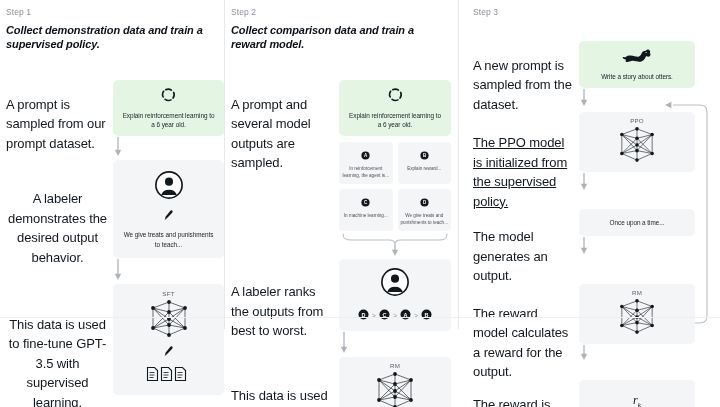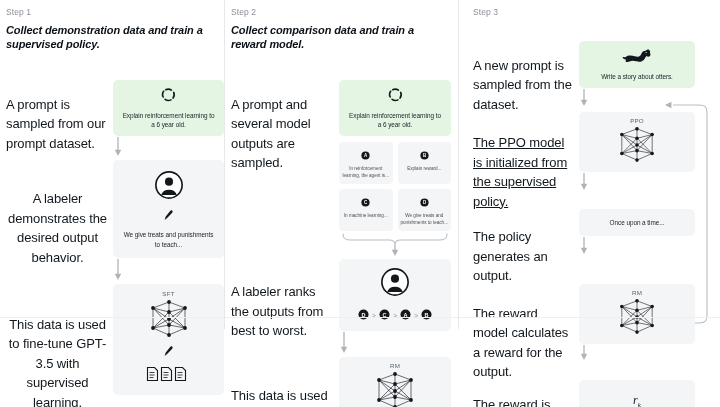--- a/index.html
+++ b/index.html
@@ -386,21 +386,21 @@
           <span class="arrow">
             <svg width="10" height="20" viewBox="0 0 10 20" aria-hidden="true">
               <line x1="5" y1="1" x2="5" y2="13" stroke="#aeb3b8" stroke-width="1.3"></line>
               <path d="M5 18 L1.8 11.8 H8.2 Z" fill="#aeb3b8"></path>
             </svg>
           </span>
         </div>
       </div>
 
       <div class="row" style="margin-top:-2px;">
-        <div class="caption" style="width:102px;padding-right:4px;padding-top:3px;">The policy generates an output.</div>
+        <div class="caption" style="width:102px;padding-right:4px;padding-top:3px;">The model generates an output.</div>
         <div class="lane">
           <div class="card" style="padding-top:9px;padding-bottom:9px;">
             <div class="card-text">Once upon a time...</div>
           </div>
           <span class="arrow">
             <svg width="10" height="20" viewBox="0 0 10 20" aria-hidden="true">
               <line x1="5" y1="1" x2="5" y2="13" stroke="#aeb3b8" stroke-width="1.3"></line>
               <path d="M5 18 L1.8 11.8 H8.2 Z" fill="#aeb3b8"></path>
             </svg>
           </span>

